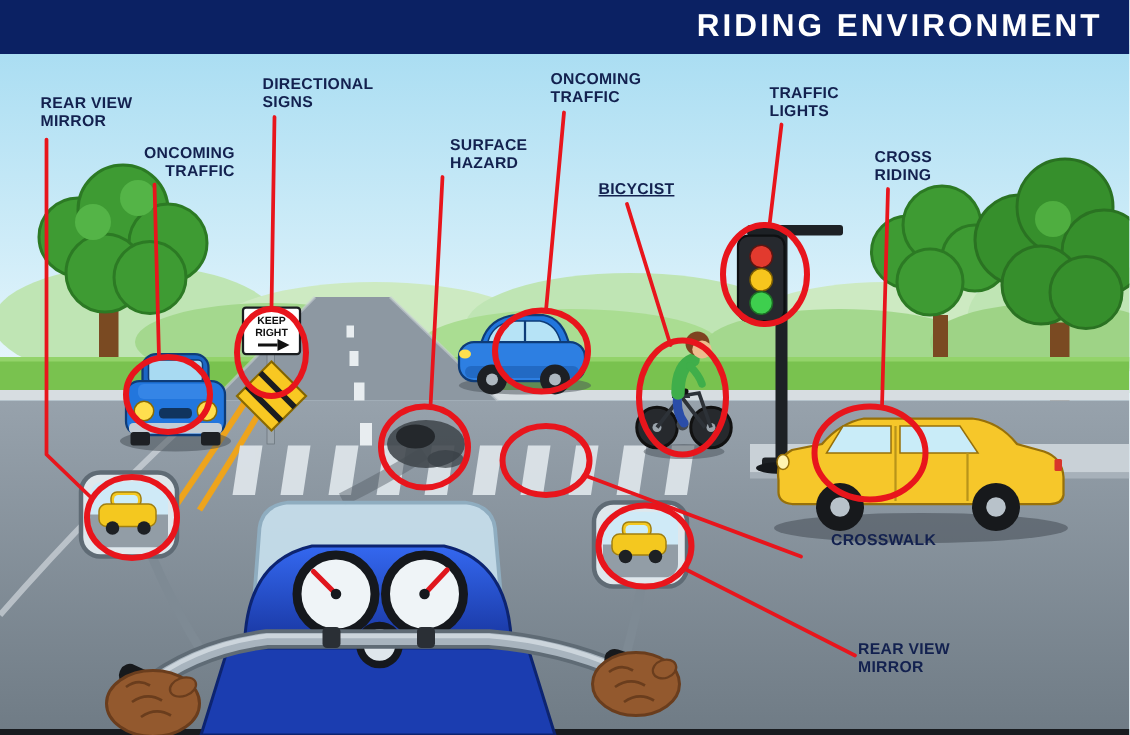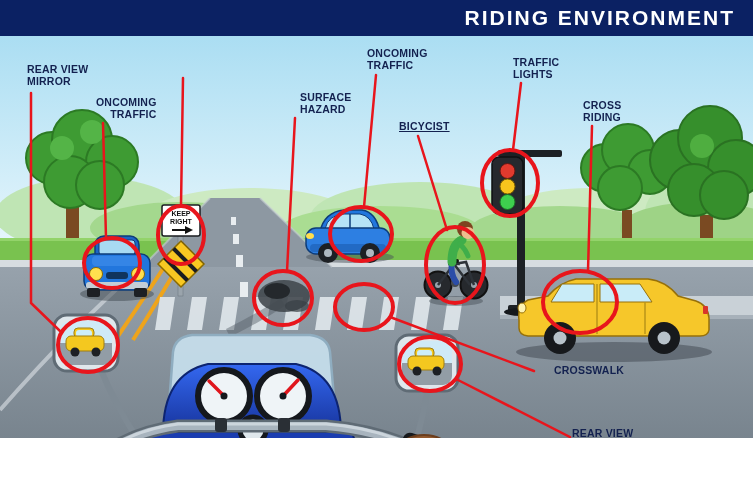--- a/index.html
+++ b/index.html
@@ -1,18 +1,18 @@
 <!DOCTYPE html>
 <html><head>
 <meta charset="utf-8">
 <style>
   * { margin:0; padding:0; box-sizing:border-box; }
   html,body { background:#ffffff; font-family:"Liberation Sans", sans-serif; }
   .canvas {
-    position:relative; width:753px; height:438px; overflow:hidden;
+    position:relative; width:753px; height:490px; overflow:hidden;
     background:#cfeaf6;
   }
   .banner {
     position:absolute; top:0; left:0; width:753px; height:36px;
     background:#0b2163; z-index:3;
     display:flex; align-items:center; justify-content:flex-end;
     padding-right:18px;
   }
   .banner h1 {
     color:#ffffff; font-size:21px; font-weight:bold; letter-spacing:2px;
@@ -335,26 +335,28 @@
       <ellipse cx="510" cy="183" rx="28" ry="33"></ellipse>
       <ellipse cx="580" cy="302" rx="37" ry="31"></ellipse>
       <ellipse cx="430" cy="364" rx="31" ry="27"></ellipse>
     </g>
   </svg>
 
   <div class="label" style="left:27px;  top:64px;">REAR VIEW
 MIRROR</div>
   <div class="label" style="left:96px;  top:97px;text-align:right;">ONCOMING
 TRAFFIC</div>
+  <div class="label" style="left:175px; top:51px;">DIRECTIONAL
+SIGNS</div>
   <div class="label" style="left:300px; top:92px;">SURFACE
 HAZARD</div>
   <div class="label" style="left:367px; top:48px;">ONCOMING
 TRAFFIC</div>
   <div class="label" style="left:399px; top:121px;text-decoration:underline;">BICYCIST</div>
   <div class="label" style="left:513px; top:57px;">TRAFFIC
 LIGHTS</div>
   <div class="label" style="left:583px; top:100px;">CROSS
 RIDING</div>
-  <div class="label" style="left:536px; top:365px;padding-left:18px;">CROSSWALK</div>
+  <div class="label" style="left:536px; top:355px;padding-left:18px;">CROSSWALK</div>
   <div class="label" style="left:572px; top:428px;">REAR VIEW
 MIRROR</div>
 
 </div>
 
 </body></html>

